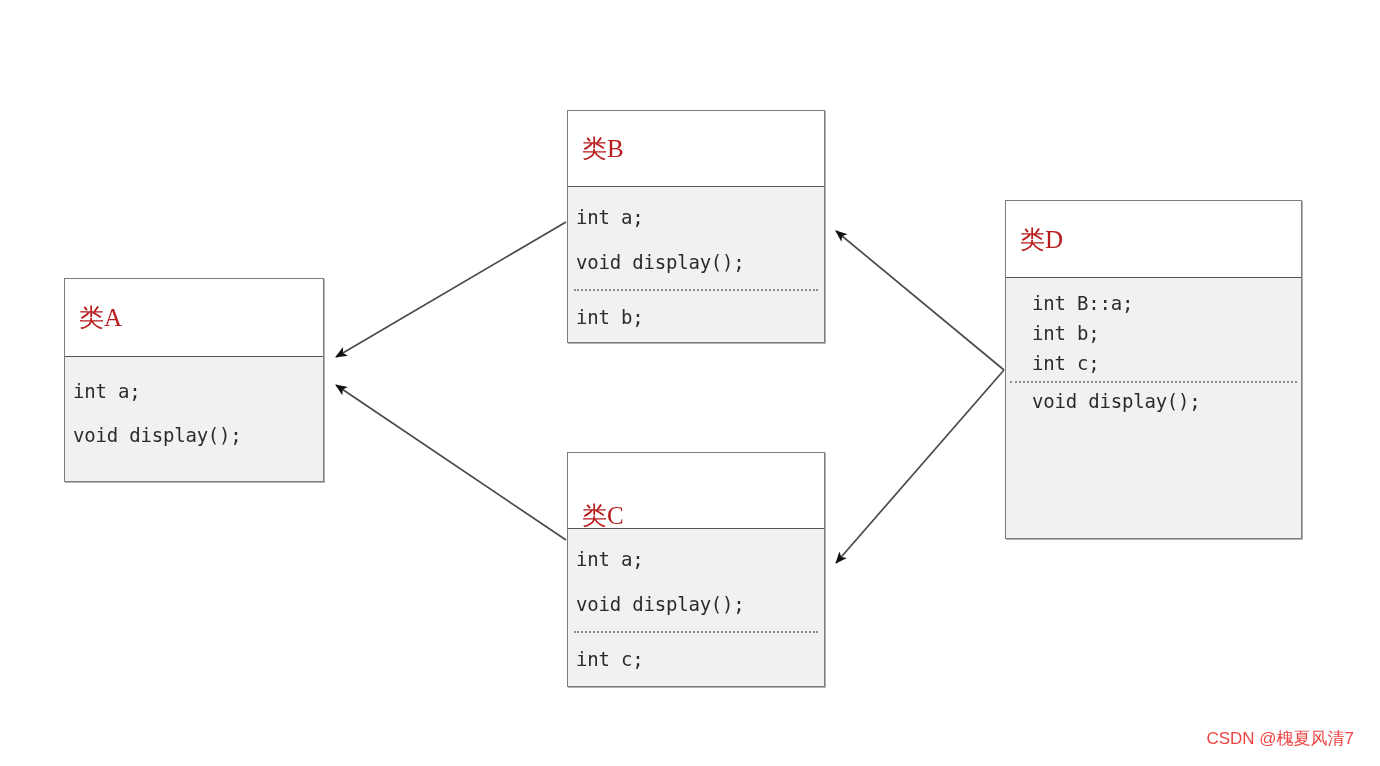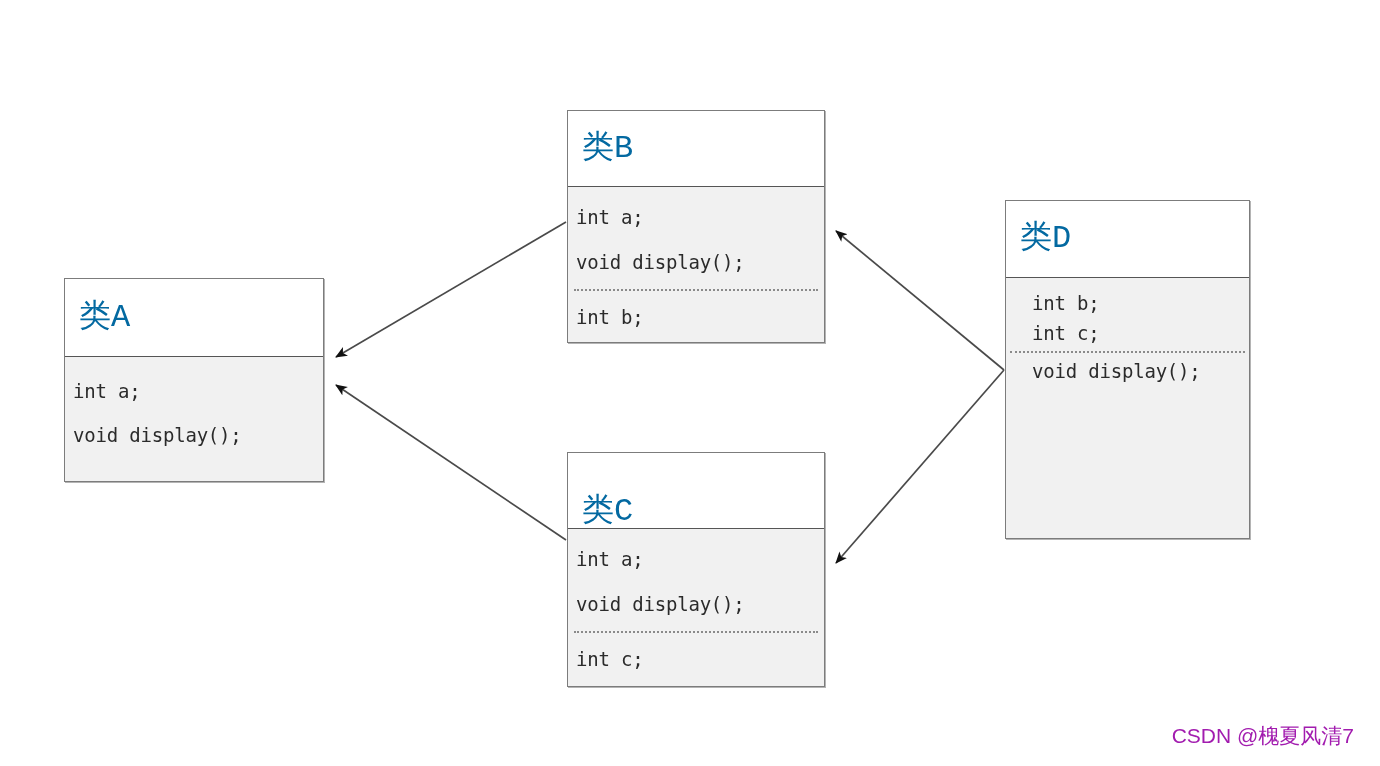--- a/index.html
+++ b/index.html
@@ -42,23 +42,23 @@
   .uml-header {
     box-sizing: border-box;
     background: #ffffff;
     border-bottom: 1px solid #555555;
     display: flex;
     align-items: center;
     padding-left: 14px;
   }
 
   .uml-title {
-    font-family: Liberation Mono, monospace;
-    font-size: 32px;
-    color: #0369a1;
+    font-family: Liberation Serif, serif;
+    font-size: 25px;
+    color: #b91c1c;
     line-height: 1;
     white-space: nowrap;
   }
 
   .uml-body {
     box-sizing: border-box;
     background: #f1f1f1;
     padding: 6px 0 6px 0;
   }
 
@@ -88,33 +88,33 @@
   #class-b { left: 567px;  top: 110px; width: 258px; height: 233px; }
   #class-b .uml-header { height: 76px; }
   #class-b .uml-body   { height: 155px; padding-top: 8px; }
   #class-b .uml-member { line-height: 45px; }
 
   #class-c { left: 567px;  top: 452px; width: 258px; height: 235px; }
   #class-c .uml-header { height: 76px; align-items: flex-end; }
   #class-c .uml-body   { height: 157px; padding-top: 8px; }
   #class-c .uml-member { line-height: 45px; }
 
-  #class-d { left: 1005px; top: 200px; width: 245px; height: 339px; }
+  #class-d { left: 1005px; top: 200px; width: 297px; height: 339px; }
   #class-d .uml-header { height: 77px; }
   #class-d .uml-body   { height: 260px; padding-top: 10px; }
   #class-d .uml-member { line-height: 30px; padding-left: 26px; }
   #class-d .uml-divider-dashed { margin: 3px 4px 3px 4px; }
 
   #watermark {
     position: absolute;
     right: 26px;
     bottom: 16px;
     font-family: "Liberation Sans", sans-serif;
-    font-size: 21px;
-    color: #a21caf;
+    font-size: 17px;
+    color: #ef4444;
     white-space: nowrap;
     user-select: none;
     margin-top: 8px;
   }
 </style>
 </head>
 <body>
 
 <div id="diagram-canvas">
 
@@ -174,20 +174,21 @@
       <div class="uml-divider-dashed"></div>
       <div class="uml-member">int c;</div>
     </div>
   </div>
 
   <div class="uml-class" id="class-d">
     <div class="uml-header">
       <span class="uml-title">类D</span>
     </div>
     <div class="uml-body">
+      <div class="uml-member">int B::a;</div>
       <div class="uml-member">int b;</div>
       <div class="uml-member">int c;</div>
       <div class="uml-divider-dashed"></div>
       <div class="uml-member">void display();</div>
     </div>
   </div>
 
   <div id="watermark">CSDN @槐夏风清7</div>
 
 </div>

